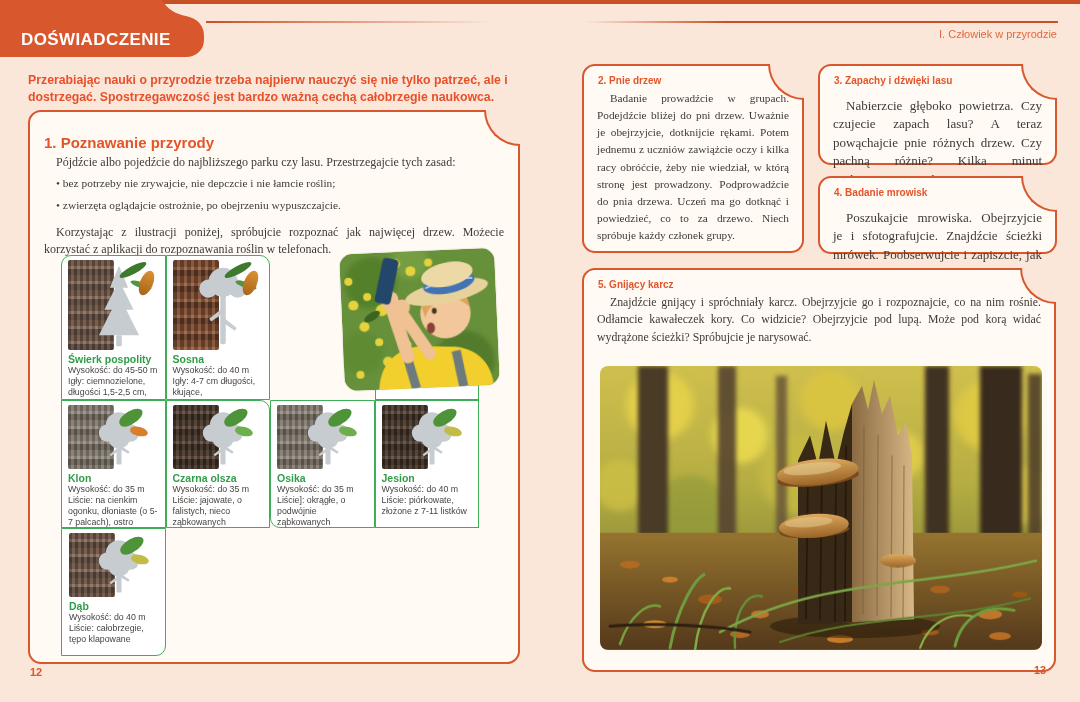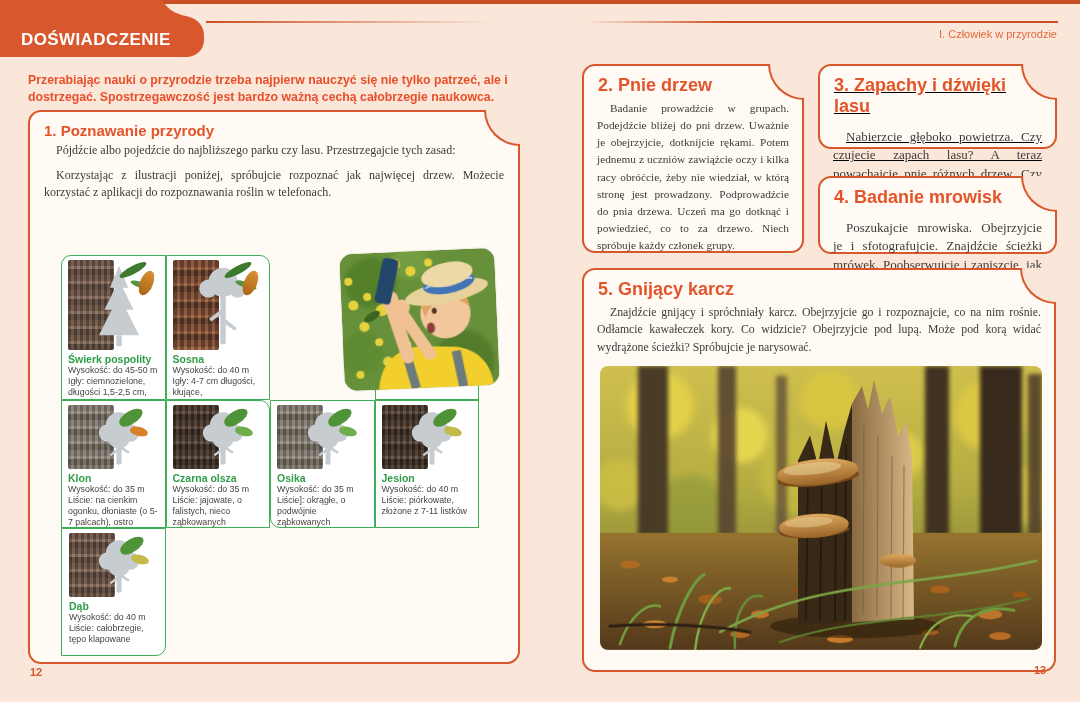--- a/index.html
+++ b/index.html
@@ -20,25 +20,25 @@
               background:linear-gradient(to right,rgba(201,79,36,0),var(--accent-dark) 30%,var(--accent-dark));}
   .chapter{top:28px;right:23px;color:#e2683f;font-size:11px;}
   .intro{left:28px;top:72px;width:492px;color:var(--intro);font-weight:bold;
          font-size:12.3px;line-height:1.42;}
   
   .panel{position:absolute;background:var(--panel);border:2px solid var(--accent);
          border-radius:13px;box-sizing:border-box;}
   .notch{position:absolute;top:-2px;right:-2px;width:36px;height:36px;background:var(--bg);
          border-left:2px solid var(--accent);border-bottom:2px solid var(--accent);
          border-bottom-left-radius:100% 100%;box-sizing:border-box;}
-  .ptitle{font-weight:bold;font-size:18px;color:var(--heading);margin:9px 14px 4px 14px;}
+  .ptitle{font-weight:bold;font-size:10px;color:var(--heading);margin:9px 14px 4px 14px;}
   .pbody{font-family:"Liberation Serif",serif;color:var(--ink);text-align:justify;
          margin:0 13px;text-indent:13px;}
   #panel1{left:28px;top:110px;width:492px;height:554px;}
-  #panel1 .ptitle{font-size:15px;margin-top:10px;}
+  #panel1 .ptitle{font-size:15px;margin-top:22px;}
   .lead{font-family:"Liberation Serif",serif;font-size:12px;color:var(--ink);margin:2px 14px 6px 14px;text-indent:12px;}
   .bullets{display:flex;margin:2px 14px 0 26px;font-family:"Liberation Serif",serif;
            font-size:11.4px;color:var(--ink);}
   .bcol-left{width:158px;flex:none;}
   .bcol-right{flex:1;}
   .bullet{margin-bottom:7px;line-height:1.35;}
   .bullet::before{content:"• ";color:var(--ink);}
   .after-par{font-family:"Liberation Serif",serif;font-size:12px;line-height:1.45;
              color:var(--ink);text-align:justify;margin:3px 14px 0 14px;text-indent:12px;}
   
@@ -81,21 +81,21 @@
   .tline{font-size:8.8px;line-height:1.24;color:#474340;}
   
   .photo-boy{left:312px;top:139px;width:155px;height:137px;border-radius:13px;overflow:hidden;
              transform:rotate(-2.5deg);box-shadow:0 0 0 1px rgba(0,0,0,.05);}
   .photo-boy svg{display:block;width:100%;height:100%;}
   .photo-stump{left:16px;top:96px;width:442px;height:284px;border-radius:8px;overflow:hidden;}
   .photo-stump svg{display:block;width:100%;height:100%;}
   
   #panel2{left:582px;top:64px;width:222px;height:189px;}
   #panel2 .pbody{font-size:11.3px;line-height:1.52;margin-top:2px;}
-  #panel3{left:818px;top:64px;width:239px;height:85px;text-decoration:underline;}
+  #panel3{left:818px;top:64px;width:239px;height:101px;}
   #panel3 .pbody,#panel4 .pbody{font-size:13px;line-height:1.42;margin-top:11px;}
   #panel4{left:818px;top:176px;width:239px;height:78px;}
   #panel5{left:582px;top:268px;width:474px;height:404px;}
   #panel5 .pbody{font-size:11.8px;line-height:1.48;margin-top:2px;}
   .pageno{color:var(--accent);font-weight:bold;font-size:11px;}
   #pn-left{left:30px;top:666px;} #pn-right{left:1034px;top:664px;}
 </style>
 </head>
 <body>
 
@@ -141,20 +141,24 @@
 <div class="abs rule-left"></div>
 <div class="abs rule-right"></div>
 <div class="abs chapter">I. Człowiek w przyrodzie</div>
 <div class="abs intro">Przerabiając nauki o przyrodzie trzeba najpierw nauczyć się nie tylko patrzeć, ale i dostrzegać. Spostrzegawczość jest bardzo ważną cechą całobrzegie naukowca.</div>
 
 <div class="panel" id="panel1">
   <div class="notch"></div>
   <div class="ptitle">1. Poznawanie przyrody</div>
   <div class="lead">Pójdźcie albo pojedźcie do najbliższego parku czy lasu. Przestrzegajcie tych zasad:</div>
   <div class="bullets">
+    <div class="bcol-right">
+      <div class="bullet">bez potrzeby nie zrywajcie, nie depczcie i nie łamcie roślin;</div>
+      <div class="bullet">zwierzęta oglądajcie ostrożnie, po obejrzeniu wypuszczajcie.</div>
+    </div>
   </div>
   <div class="after-par">Korzystając z ilustracji poniżej, spróbujcie rozpoznać jak najwięcej drzew. Możecie korzystać z aplikacji do rozpoznawania roślin w telefonach.</div>
 
   <div class="abs tree-grid">
 
     <div class="cell r1 tl">
       <div class="art needle">
         <div class="bark"></div>
         <svg class="sil">
             <use href="#sil-spruce"></use>

